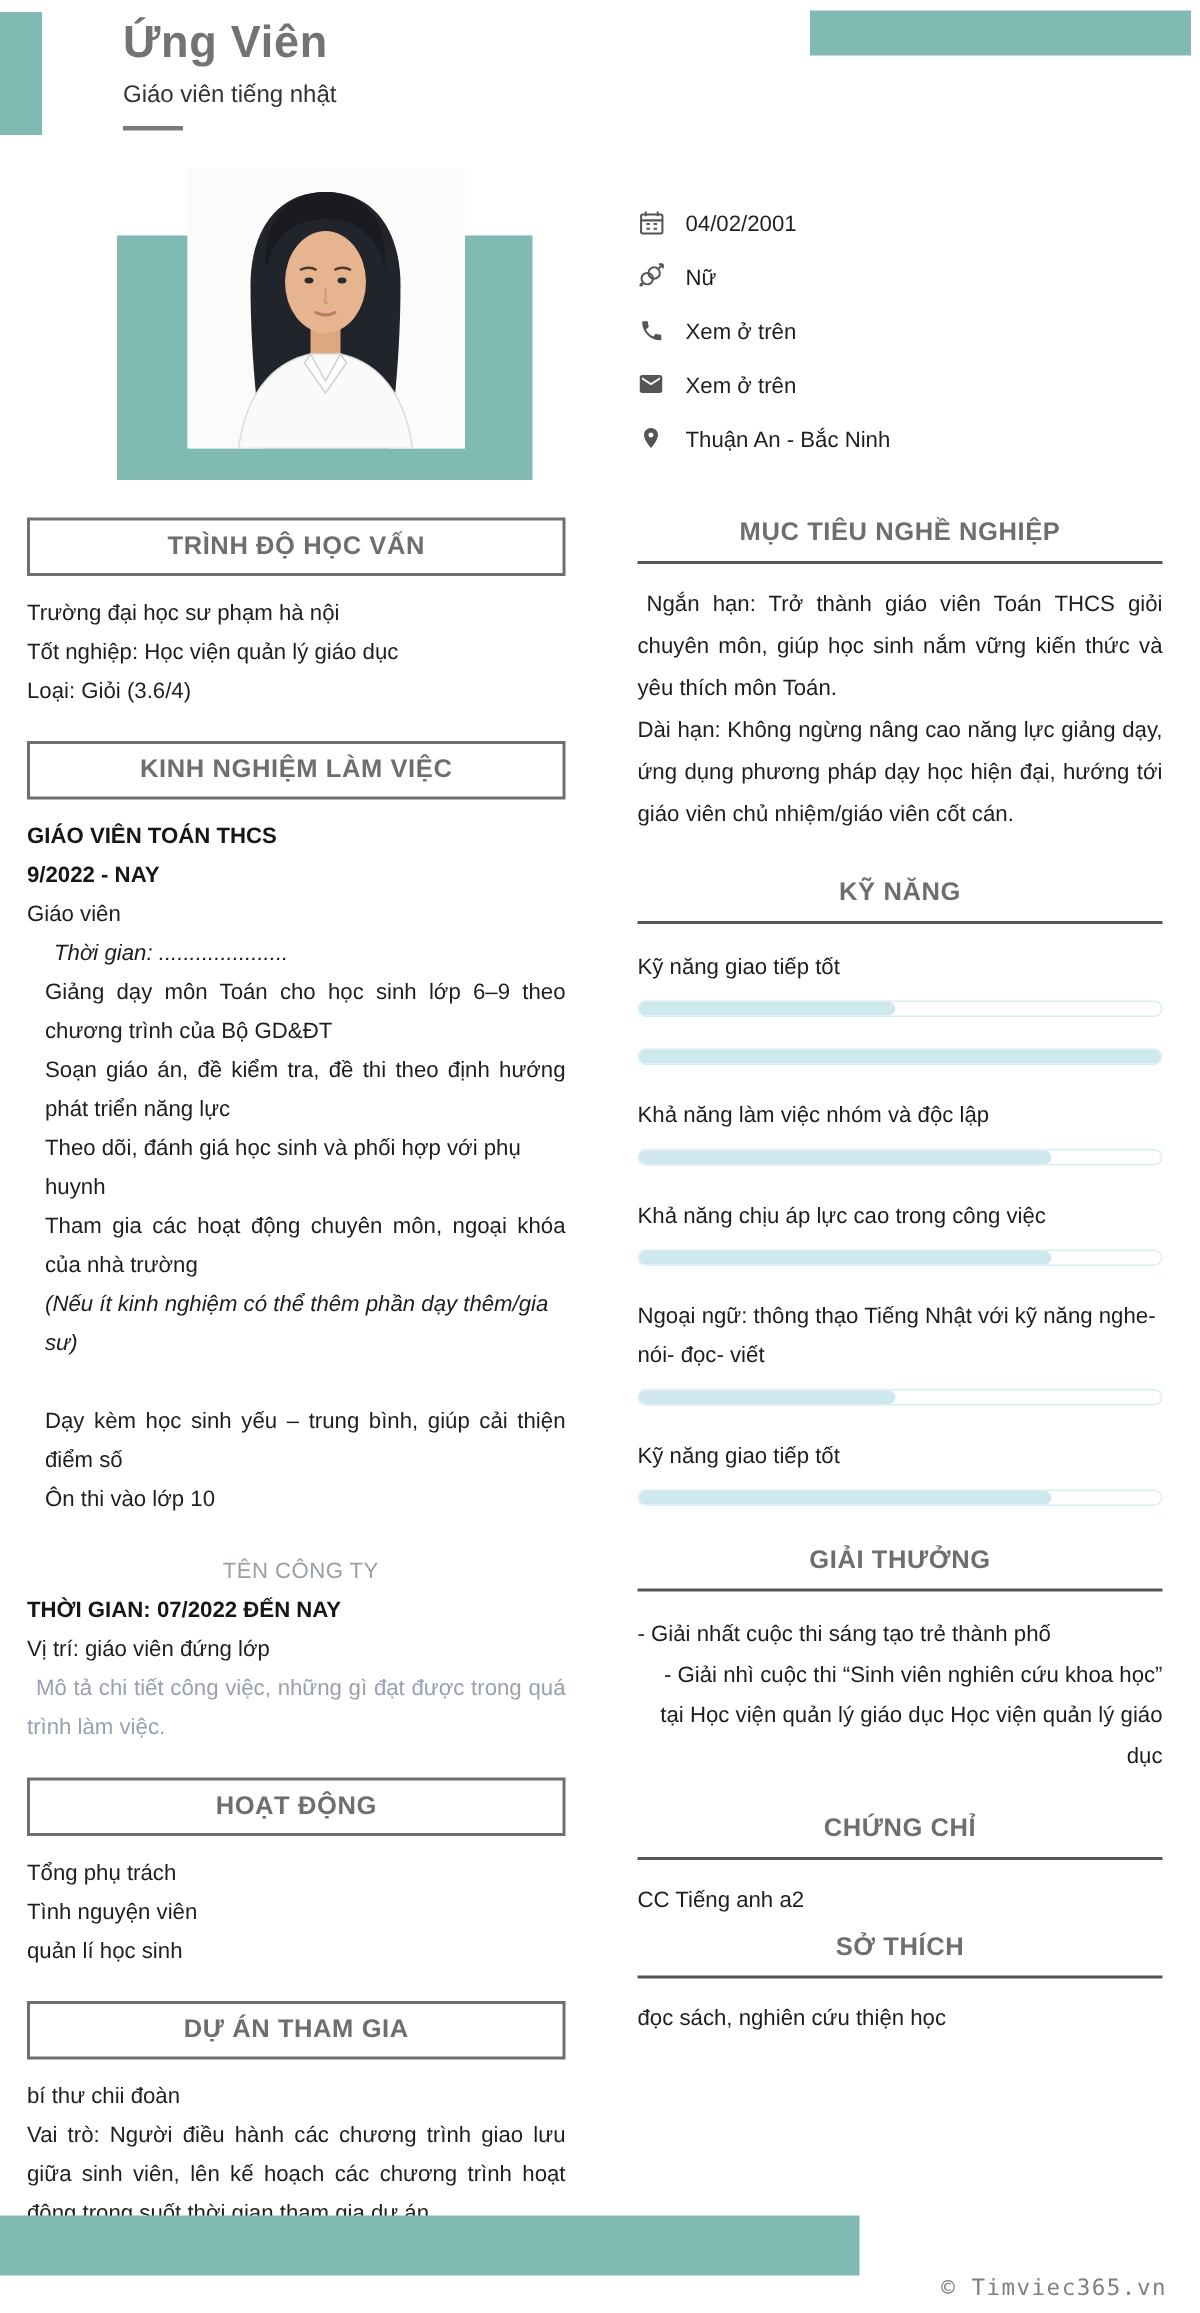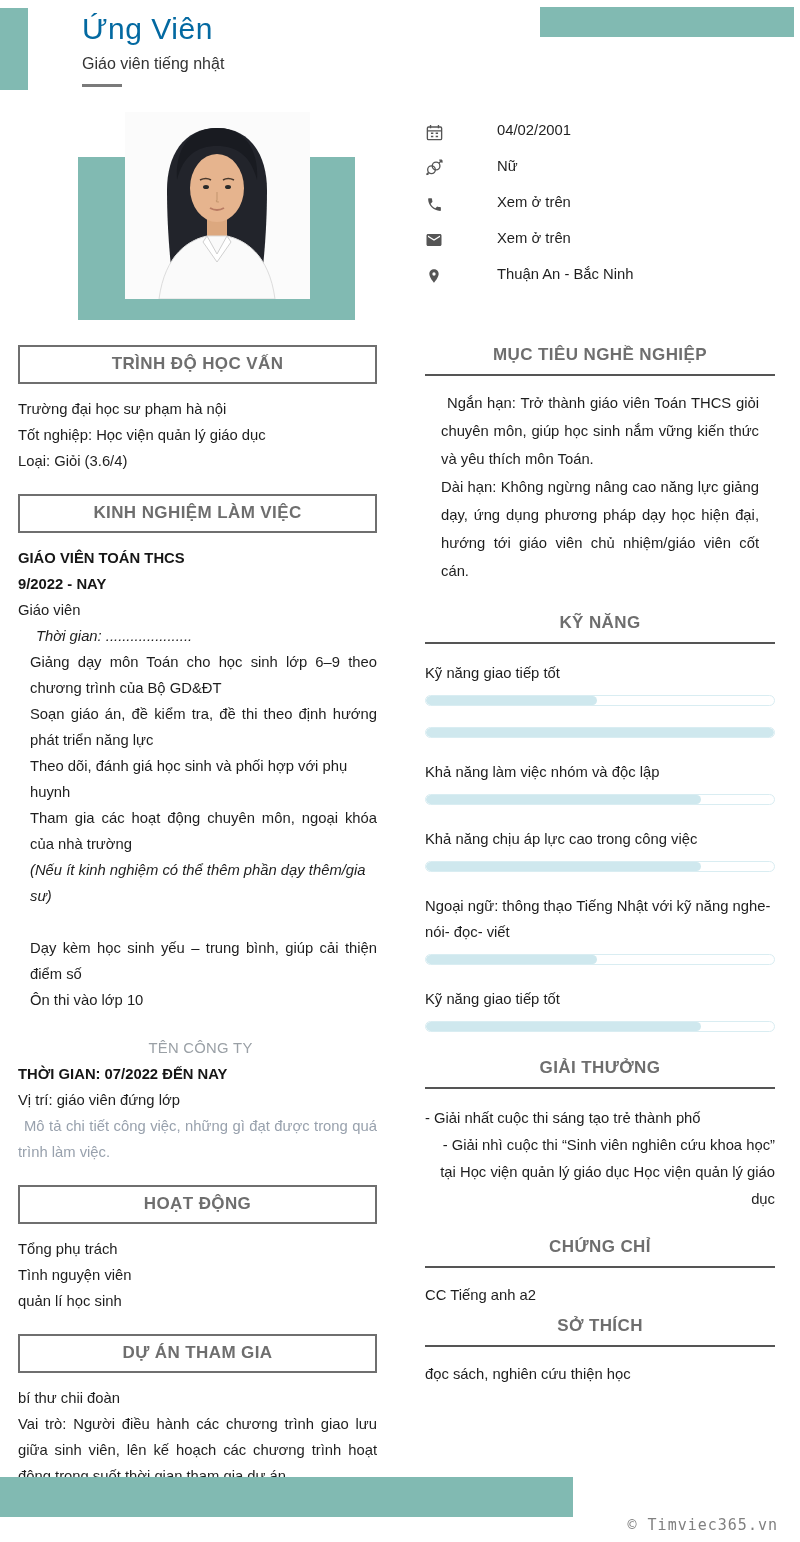--- a/index.html
+++ b/index.html
@@ -6,32 +6,32 @@
   body { background:#fff; font-family:"Liberation Sans", sans-serif; }
   .page { position:relative; width:800px; height:1542px; background:#ffffff; overflow:hidden; color:#212121; }
 
   
   .accent-left   { position:absolute; left:0;  top:8;   width:28px;  height:82px; background:#81bab2; top:8px; }
   .accent-tr     { position:absolute; left:540px; top:7px; width:254px; height:30px; background:#81bab2; }
   .accent-footer { position:absolute; left:0; top:1477px; width:573px; height:40px; background:#81bab2; }
 
   
   .header { position:absolute; left:82px; top:12px; }
-  .name { font-size:30px; color:#0369a1; font-weight:400; letter-spacing:.5px; }
+  .name { font-size:30px; color:#737373; font-weight:700; letter-spacing:.5px; }
   .jobtitle { font-size:16px; color:#333; margin-top:9px; }
   .title-underline { width:40px; height:3px; background:#7a7a7a; margin-top:11px; }
 
   
   .photo-wrap { position:absolute; left:78px; top:112px; width:277px; height:208px; }
   .photo-teal { position:absolute; left:0; top:45px; width:277px; height:163px; background:#81bab2; }
   .photo { position:absolute; left:47px; top:0; width:185px; height:187px; background:#fbfbfb; }
 
   
   .contact { position:absolute; left:424px; top:122px; width:360px; }
-  .contact-row { display:flex; align-items:flex-start; height:36px;gap:40px; }
+  .contact-row { display:flex; align-items:flex-end; height:36px; }
   .contact-row .cicon { width:20px; height:20px; margin-right:13px; display:flex; align-items:center; justify-content:center; }
   .contact-row .ctext { font-size:14.8px; color:#1f1f1f; }
 
   
   .col-left  { position:absolute; left:18px;  top:345px; width:359px; }
   .col-right { position:absolute; left:425px; top:345px; width:350px; }
 
   
   .boxhead { border:2px solid #6f6f6f; text-align:center; padding:7px 16px 8px; font-size:17px; font-weight:700; color:#6e6e6e; letter-spacing:.4px; }
 
@@ -45,21 +45,21 @@
   .gray { color:#9aa0a6; }
   .graydesc { color:#98a1ad; }
   .ind1 { padding-left:12px; }
   .ind2 { padding-left:18px; }
   .just { text-align:justify; }
   .gap-top { margin-top:26px; }
   .gap-top-sm { margin-top:22px; }
 
   .para { font-size:14.8px; line-height:28px; text-align:justify; color:#1e1e1e; }
   .para.indent { text-indent:6px; }
-  .obj-body { margin:13px 16px 28px; }
+  .obj-body { margin:13px 0 28px; }
 
   
   .skills-body { margin:16px 0 26px; }
   .skill { margin-bottom:21px; }
   .skill-label { font-size:14.8px; line-height:26px; color:#1e1e1e; }
   .bar-track { margin-top:9px; height:11px; border:1px solid #d9edf2; border-radius:6px; background:#fff; overflow:hidden; }
   .bar-fill { height:100%; background:#cfe8ee; border-radius:6px; }
 
   .footer-copy { position:absolute; right:22px; top:1516px; font-family:"DejaVu Sans Mono", monospace; font-size:15px; color:#808080; letter-spacing:1px; }
 </style>

